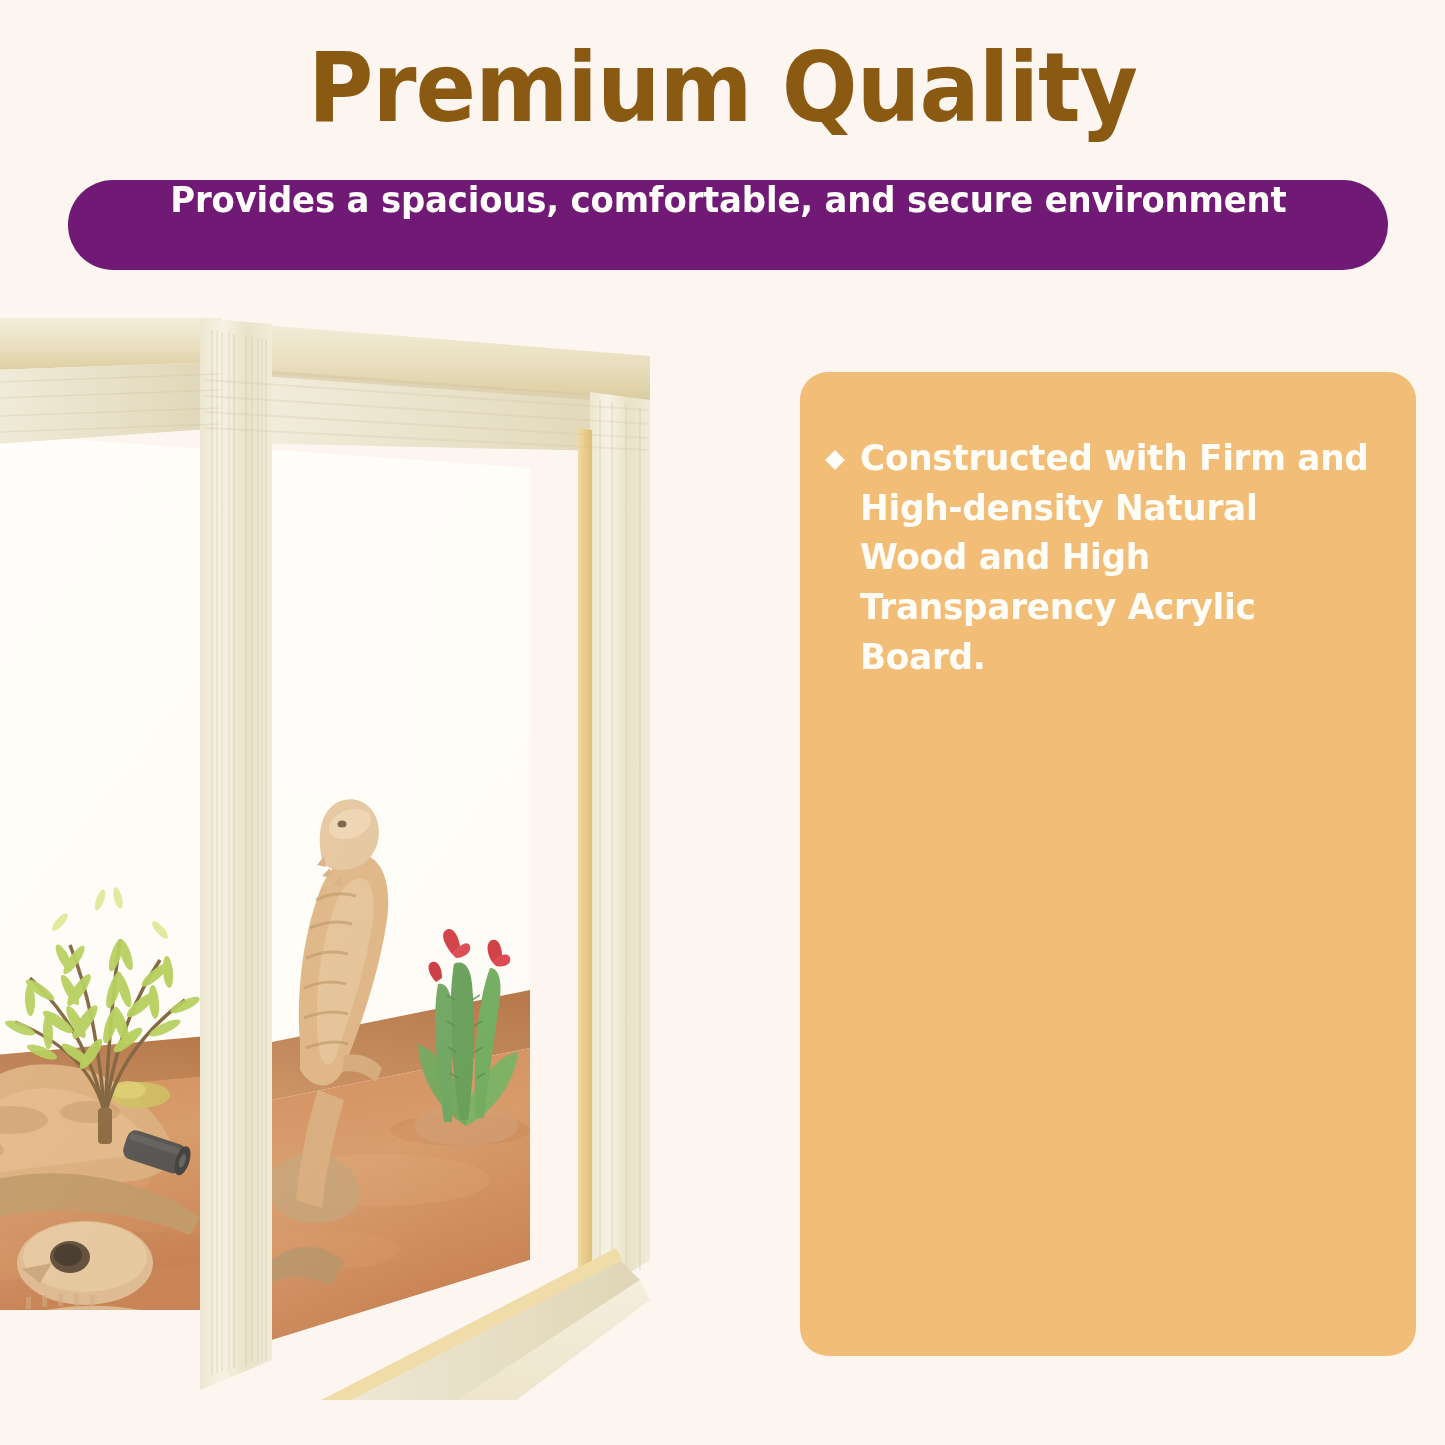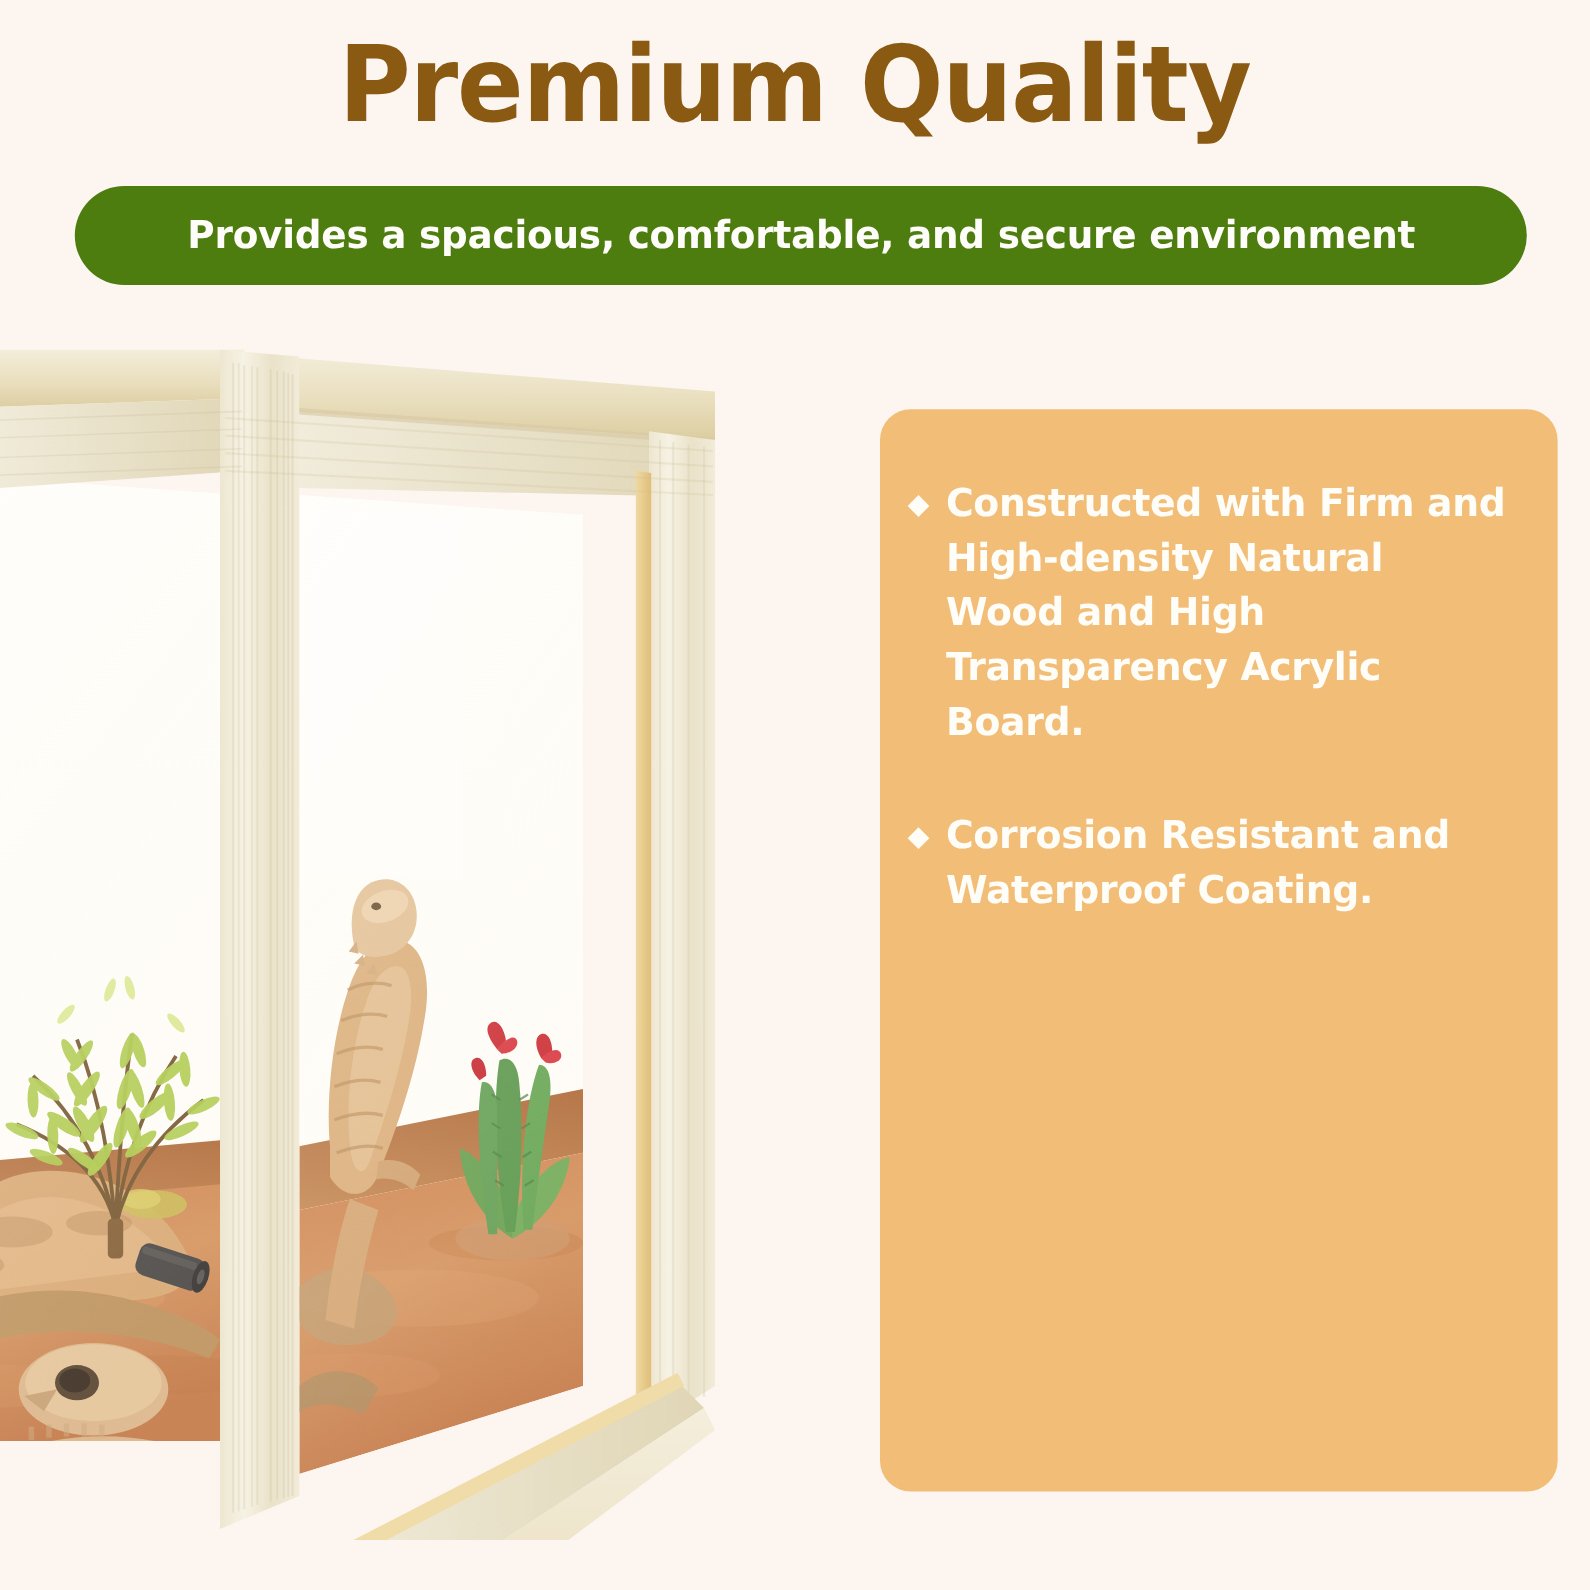--- a/index.html
+++ b/index.html
@@ -12,21 +12,21 @@
 
   body {
     background:#FDF5F0;
     font-family:"Liberation Sans", sans-serif;
     position:relative;
   }
 
   
   #header-area {
     position:absolute;
-    left:0; top:1px;
+    left:0; top:12px;
     width:1371px; height:300px;
   }
 
   #page-title {
     position:absolute;
     left:0; top:28px;
     width:1445px;
     text-align:center;
     font-family:"DejaVu Sans", sans-serif;
     font-size:96px;
@@ -36,24 +36,24 @@
     line-height:1.0;
     white-space:nowrap;
     transform:scaleX(0.93);
     transform-origin:center top;
   }
 
   #subtitle-banner {
     position:absolute;
     left:68px; top:168px;
     width:1320px; height:90px;
-    background:#4d7c0f;
+    background:#701a75;
     border-radius:45px;
     display:flex;
-    align-items:center;
+    align-items:flex-start;
     justify-content:center;
   }
 
   #subtitle-text {
     font-family:"DejaVu Sans", sans-serif;
     font-size:35px;
     font-weight:bold;
     color:#FFFDF9;
     letter-spacing:-0.2px;
     white-space:nowrap;
@@ -437,19 +437,15 @@
 </div>
 
 <div id="features-panel">
 
   <div class="feature-item">
     <span class="bullet-diamond"></span>
     <span class="feature-text">Constructed with Firm and High-density Natural Wood and High Transparency Acrylic Board.</span>
   </div>
 
 
-  <div class="feature-item">
-    <span class="bullet-diamond"></span>
-    <span class="feature-text">Corrosion Resistant and Waterproof Coating.</span>
-  </div>
 
 
 </div>
 
 </body></html>

